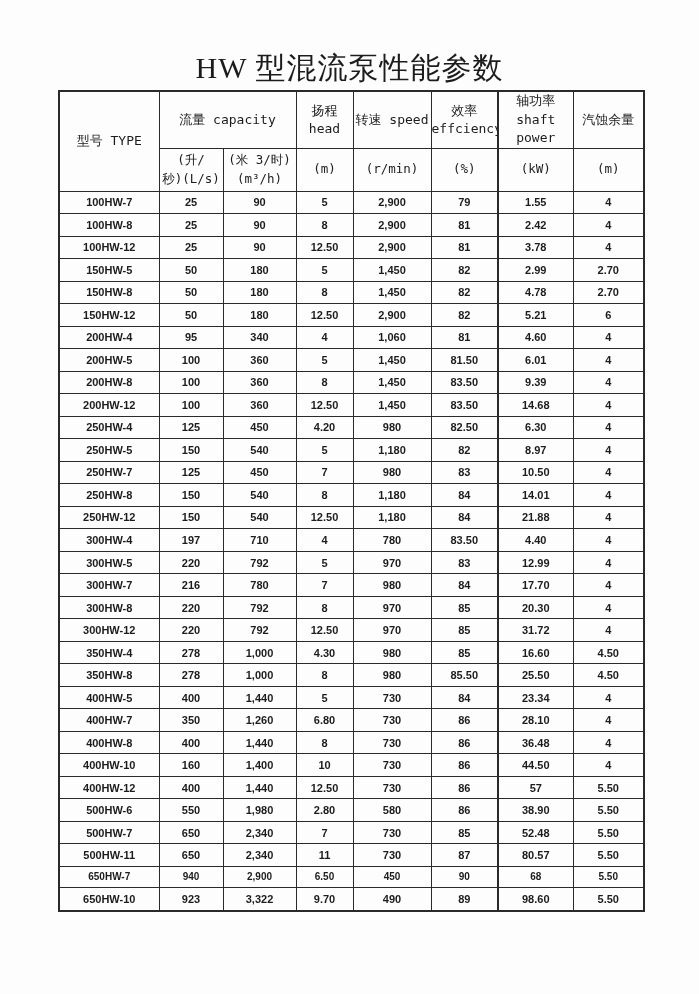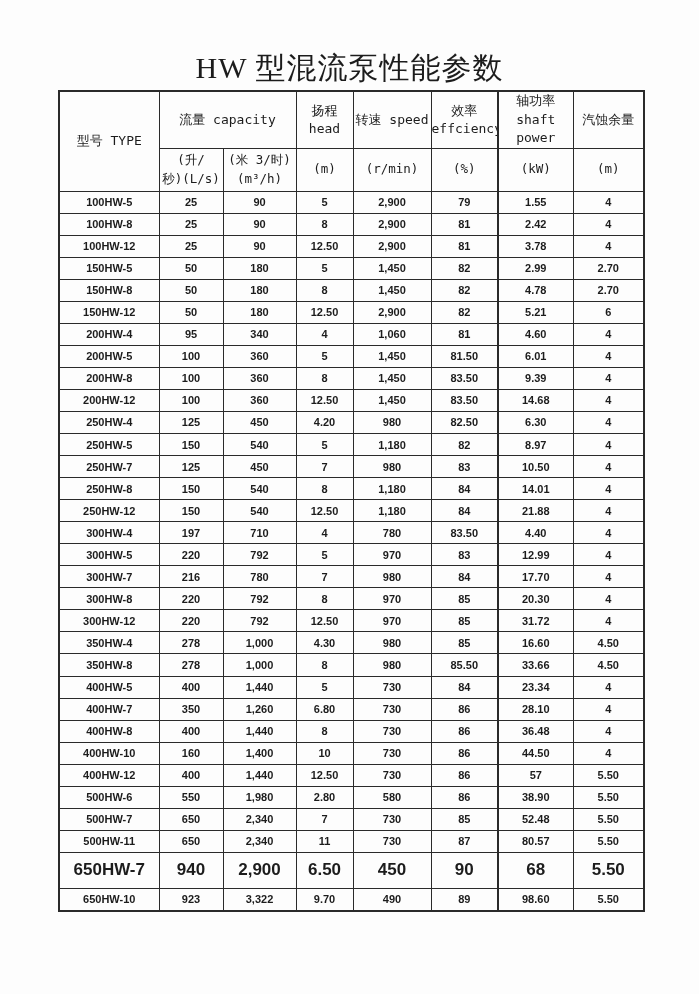--- a/index.html
+++ b/index.html
@@ -56,21 +56,21 @@
   
   thead tr.header-row-1 th:nth-child(6),
   thead tr.header-row-2 th:nth-child(6),
   tbody td:nth-child(7) { border-left-width: 2px; }
   tbody td {
     font-family: "Liberation Sans", sans-serif;
     font-weight: bold;
     font-size: 11px;
     color: var(--ink, #1c1c1c);
   }
-  tbody tr.em td { font-size: 17px; }
+  tbody tr.em td { font-size: 10px; }
 </style>
 </head>
 <body>
 
 <div class="page">
 
   <h1 class="title">HW 型混流泵性能参数</h1>
 
   <table class="pump-table">
     <colgroup>
@@ -110,21 +110,21 @@
         </th>
         <th>(m)</th>
         <th>(r/min)</th>
         <th>(%)</th>
         <th>(kW)</th>
         <th>(m)</th>
       </tr>
     </thead>
     <tbody>
         <tr>
-          <td>100HW-5</td>
+          <td>100HW-7</td>
           <td>25</td>
           <td>90</td>
           <td>5</td>
           <td>2,900</td>
           <td>79</td>
           <td>1.55</td>
           <td>4</td>
         </tr>
         <tr>
           <td>100HW-8</td>
@@ -326,21 +326,21 @@
           <td>16.60</td>
           <td>4.50</td>
         </tr>
         <tr>
           <td>350HW-8</td>
           <td>278</td>
           <td>1,000</td>
           <td>8</td>
           <td>980</td>
           <td>85.50</td>
-          <td>33.66</td>
+          <td>25.50</td>
           <td>4.50</td>
         </tr>
         <tr>
           <td>400HW-5</td>
           <td>400</td>
           <td>1,440</td>
           <td>5</td>
           <td>730</td>
           <td>84</td>
           <td>23.34</td>

